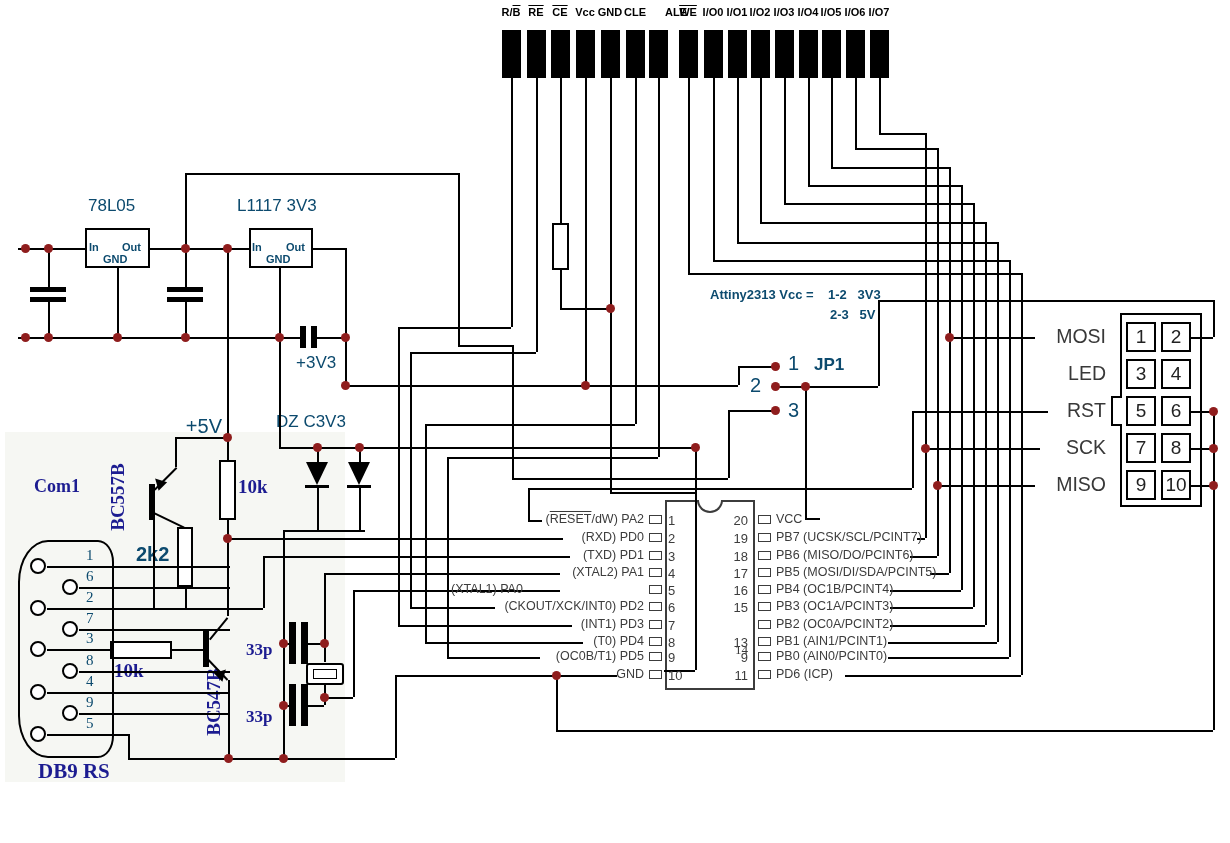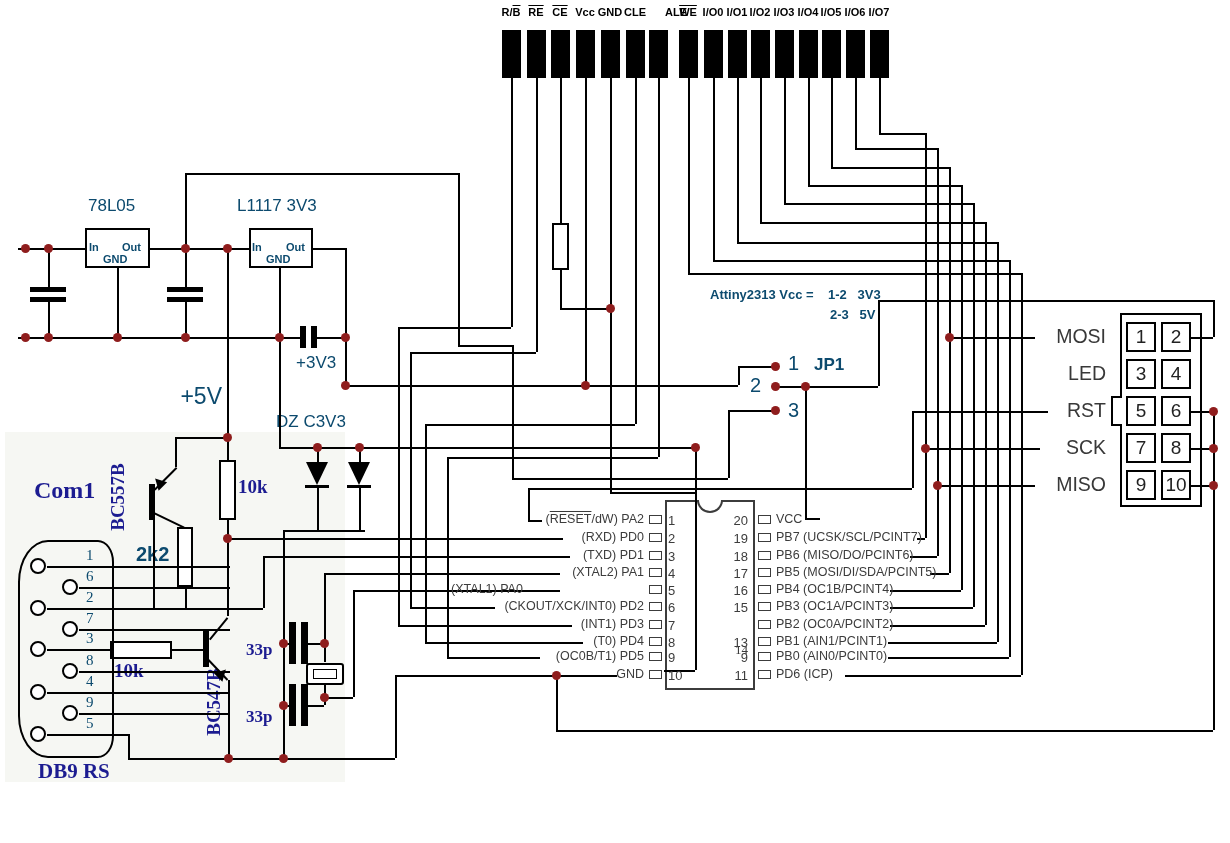--- a/index.html
+++ b/index.html
@@ -42,33 +42,33 @@
 
   <div class="lbl" style="left:88px;top:197px;font-size:17px;">78L05</div>
   <div class="lbl" style="left:237px;top:197px;font-size:17px;">L1117 3V3</div>
   <div class="lbl" style="left:89px;top:241px;font-size:11px;font-weight:bold;">In</div>
   <div class="lbl" style="left:122px;top:241px;font-size:11px;font-weight:bold;">Out</div>
   <div class="lbl" style="left:103px;top:253px;font-size:11px;font-weight:bold;">GND</div>
   <div class="lbl" style="left:252px;top:241px;font-size:11px;font-weight:bold;">In</div>
   <div class="lbl" style="left:286px;top:241px;font-size:11px;font-weight:bold;">Out</div>
   <div class="lbl" style="left:266px;top:253px;font-size:11px;font-weight:bold;">GND</div>
 
-  <div class="lbl" style="left:178px;top:384px;width:44px;text-align:right;font-size:23px;">+5V</div>
+  <div class="lbl" style="left:178px;top:415px;width:44px;text-align:right;font-size:20px;">+5V</div>
   <div class="lbl" style="left:296px;top:354px;font-size:17px;">+3V3</div>
   <div class="lbl" style="left:276px;top:413px;font-size:17px;">DZ C3V3</div>
 
   <div class="lbl" style="left:710px;top:288px;font-size:13px;font-weight:bold;">Attiny2313 Vcc =</div>
   <div class="lbl" style="left:828px;top:288px;font-size:13px;font-weight:bold;white-space:pre;">1-2   3V3</div>
   <div class="lbl" style="left:830px;top:308px;font-size:13px;font-weight:bold;white-space:pre;">2-3   5V</div>
   <div class="lbl" style="left:814px;top:356px;font-size:17px;font-weight:bold;">JP1</div>
   <div class="lbl" style="left:788px;top:352px;font-size:20px;">1</div>
   <div class="lbl" style="left:750px;top:374px;font-size:20px;">2</div>
   <div class="lbl" style="left:788px;top:399px;font-size:20px;">3</div>
 
-  <div class="lbl blue" style="left:34px;top:477px;font-size:24px;">Com1</div>
+  <div class="lbl blue" style="left:34px;top:477px;font-size:18px;">Com1</div>
   <div class="lbl blue" style="left:38px;top:760px;font-size:21px;">DB9 RS</div>
 
   <div class="lbl blue rot" style="left:71px;top:484px;width:100px;height:26px;text-align:center;font-size:19px;">BC557B</div>
   <div class="lbl blue rot" style="left:167px;top:689px;width:100px;height:26px;text-align:center;font-size:19px;">BC547B</div>
   <div class="lbl" style="left:136px;top:543px;font-size:20px;font-weight:bold;">2k2</div>
   <div class="lbl blue" style="left:238px;top:477px;font-size:19px;">10k</div>
   <div class="lbl blue" style="left:114px;top:661px;font-size:19px;">10k</div>
   <div class="lbl blue" style="left:246px;top:641px;font-size:17px;">33p</div>
   <div class="lbl blue" style="left:246px;top:708px;font-size:17px;">33p</div>
 

